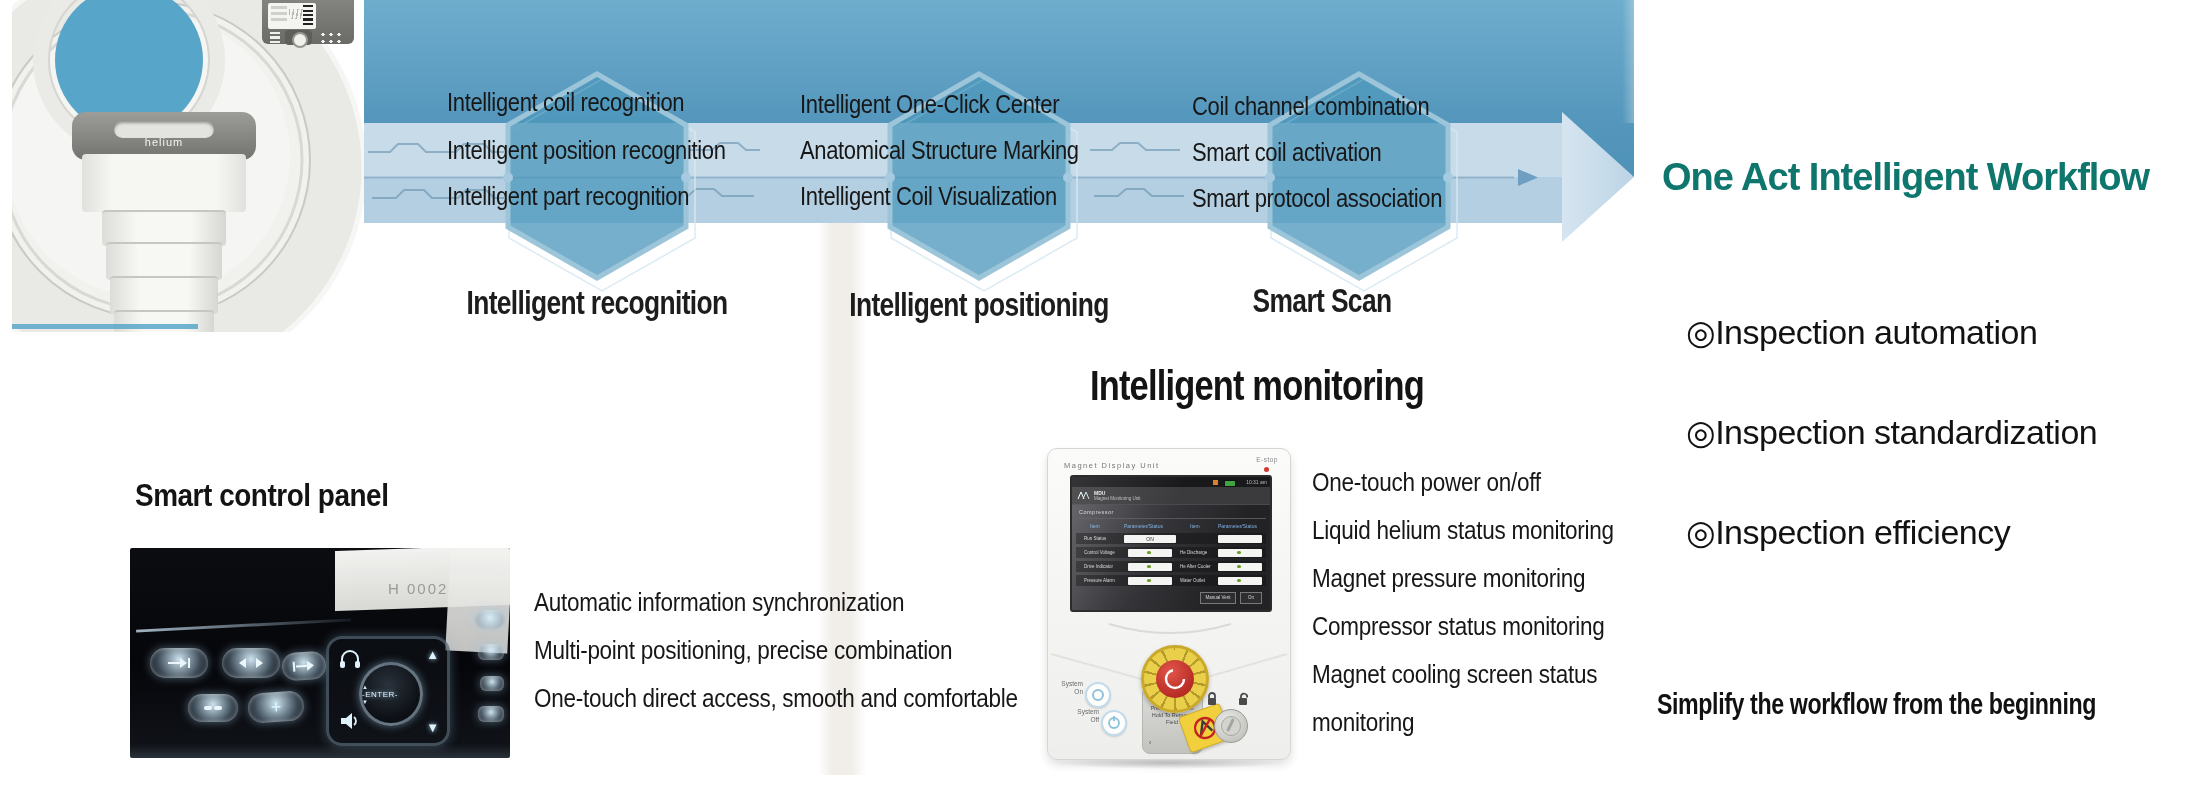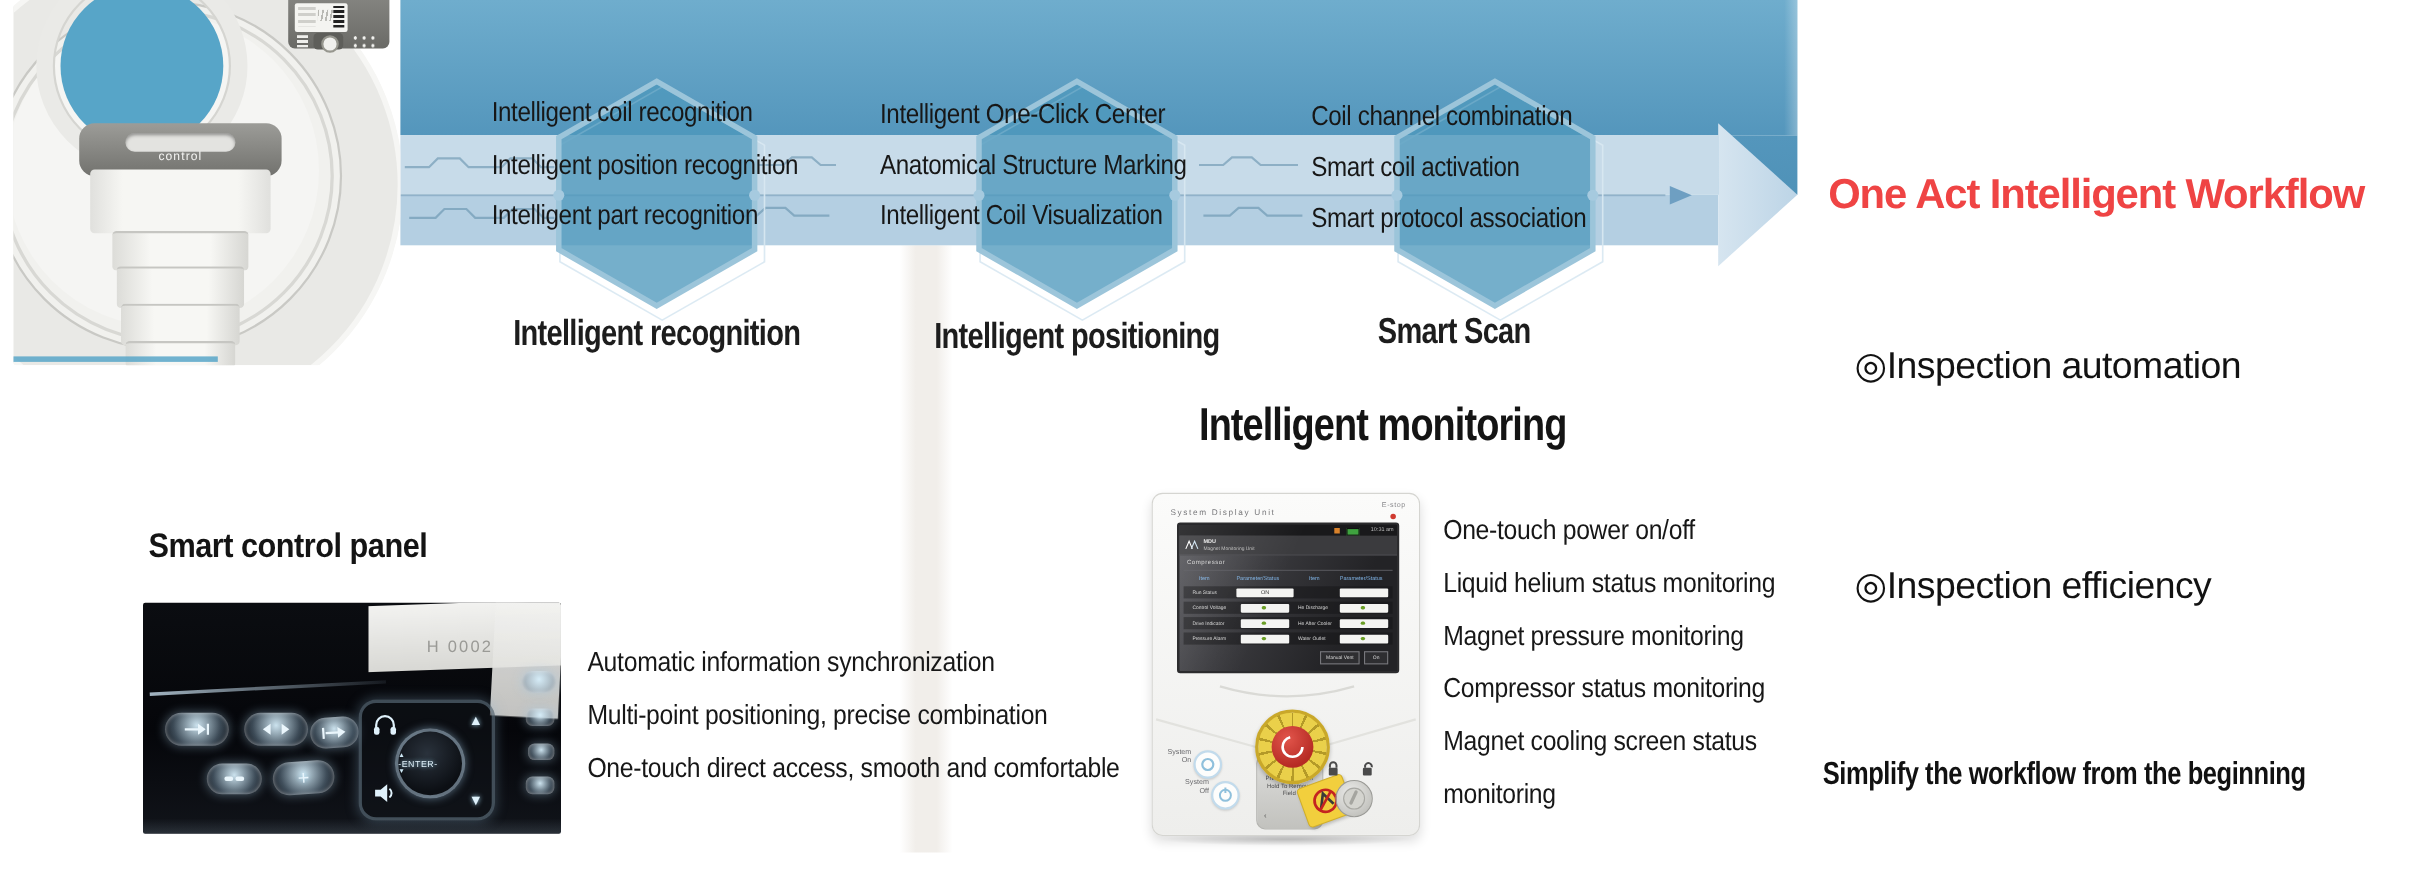--- a/index.html
+++ b/index.html
@@ -20,21 +20,21 @@
   .v-strip{left:806px;top:223px;width:48px;height:552px;
     background:linear-gradient(90deg,rgba(238,235,230,0) 0%,#f1eeea 30%,#f1eeea 70%,rgba(238,235,230,0) 100%);}
 
   .flow-svg{left:0;top:0;width:2200px;height:800px;pointer-events:none;}
 
   .flow-item{height:30px;font-size:25px;letter-spacing:-0.4px;color:#171717;
     transform:scaleX(.88);transform-origin:left center;white-space:nowrap;font-weight:500;}
   .hex-title{width:340px;text-align:center;font-size:33px;font-weight:700;color:#1d1d1d;
     letter-spacing:-0.8px;transform:scaleX(.8);transform-origin:center center;white-space:nowrap;}
 
-  .workflow-title{left:1650px;top:156px;font-size:38px;font-weight:700;color:#ef4444;
+  .workflow-title{left:1650px;top:156px;font-size:38px;font-weight:700;color:#0f766e;
     letter-spacing:-1px;white-space:nowrap;}
 
   .benefit{left:1674px;font-size:34px;letter-spacing:-0.5px;color:#121212;white-space:nowrap;}
   .simplify{left:1645px;top:688px;font-size:29px;font-weight:700;letter-spacing:-0.5px;
     transform:scaleX(.8);transform-origin:left center;white-space:nowrap;color:#111;}
 
   
   .mon-title{left:1030px;top:362px;width:430px;text-align:center;font-size:42px;font-weight:700;
     letter-spacing:-1px;transform:scaleX(.82);transform-origin:center center;white-space:nowrap;color:#141414;}
   .mon-feat{left:1300px;max-width:348px;font-size:25px;line-height:48px;letter-spacing:-0.3px;
@@ -208,20 +208,21 @@
   <div class="a flow-item" style="left:1180px;top:138px;">Smart coil activation</div>
   <div class="a flow-item" style="left:1180px;top:184px;">Smart protocol association</div>
 
   <div class="a hex-title" style="left:415px;top:284px;">Intelligent recognition</div>
   <div class="a hex-title" style="left:797px;top:286px;">Intelligent positioning</div>
   <div class="a hex-title" style="left:1140px;top:282px;">Smart Scan</div>
 
   <div class="a workflow-title">One Act Intelligent Workflow</div>
 
   <div class="a benefit" style="top:312px;">◎Inspection automation</div>
+  <div class="a benefit" style="top:412px;">◎Inspection standardization</div>
   <div class="a benefit" style="top:512px;">◎Inspection efficiency</div>
   <div class="a simplify">Simplify the workflow from the beginning</div>
 
   <div class="a mri">
     <svg class="a" style="left:0;top:0;" width="352" height="332" viewBox="0 0 352 332">
       <rect x="42" y="0" width="150" height="110" rx="14" fill="#58a6c8"></rect>
       <circle cx="140" cy="168" r="214" fill="#e9e9e6"></circle>
       <circle cx="140" cy="168" r="212" fill="none" stroke="#f6f6f4" stroke-width="5"></circle>
       <circle cx="140" cy="160" r="158" fill="#f1f1ee" stroke="#c9c9c5" stroke-width="2"></circle>
       <circle cx="140" cy="160" r="150" fill="none" stroke="#d8d8d4" stroke-width="3"></circle>
@@ -238,41 +239,41 @@
         <div class="a" style="right:3px;top:2px;width:10px;height:20px;background:repeating-linear-gradient(180deg,#222 0 2px,rgba(0,0,0,0) 2px 4.5px);"></div>
       </div>
       <div class="a mri-bars3"></div>
       <div class="a mri-dialbox"></div>
       <div class="a mri-dial"></div>
       <div class="a mri-dots"></div>
     </div>
 
     <div class="a mri-tableframe"></div>
     <div class="a mri-slot"></div>
-    <div class="a mri-brand">control</div>
+    <div class="a mri-brand">helium</div>
     <div class="a mri-tablebody"></div>
     <div class="a seg" style="left:90px;top:210px;width:124px;height:34px;"></div>
     <div class="a seg" style="left:94px;top:242px;width:116px;height:36px;"></div>
     <div class="a seg" style="left:98px;top:276px;width:108px;height:36px;"></div>
     <div class="a seg" style="left:102px;top:310px;width:100px;height:22px;"></div>
     <div class="a mri-floor"></div>
   </div>
 
   <div class="a mon-title">Intelligent monitoring</div>
 
   <div class="a mon-feat" style="top:458px;">One-touch power on/off</div>
   <div class="a mon-feat" style="top:506px;">Liquid helium status monitoring</div>
   <div class="a mon-feat" style="top:554px;">Magnet pressure monitoring</div>
   <div class="a mon-feat" style="top:602px;">Compressor status monitoring</div>
   <div class="a mon-feat" style="top:650px;">Magnet cooling screen status monitoring</div>
 
   <div class="a mdu">
     <div class="a mdu-shadow"></div>
     <div class="a mdu-body"></div>
-    <div class="a mdu-name">System Display Unit</div>
+    <div class="a mdu-name">Magnet Display Unit</div>
     <div class="a mdu-estop">E-stop</div>
     <div class="a mdu-estop-dot"></div>
 
     <div class="a scr">
       <div class="a scr-in"></div>
       <div class="a scr-status">
         <div class="a scr-warn"></div>
         <div class="a scr-batt"></div>
         <div class="a scr-time">10:31 am</div>
       </div>

